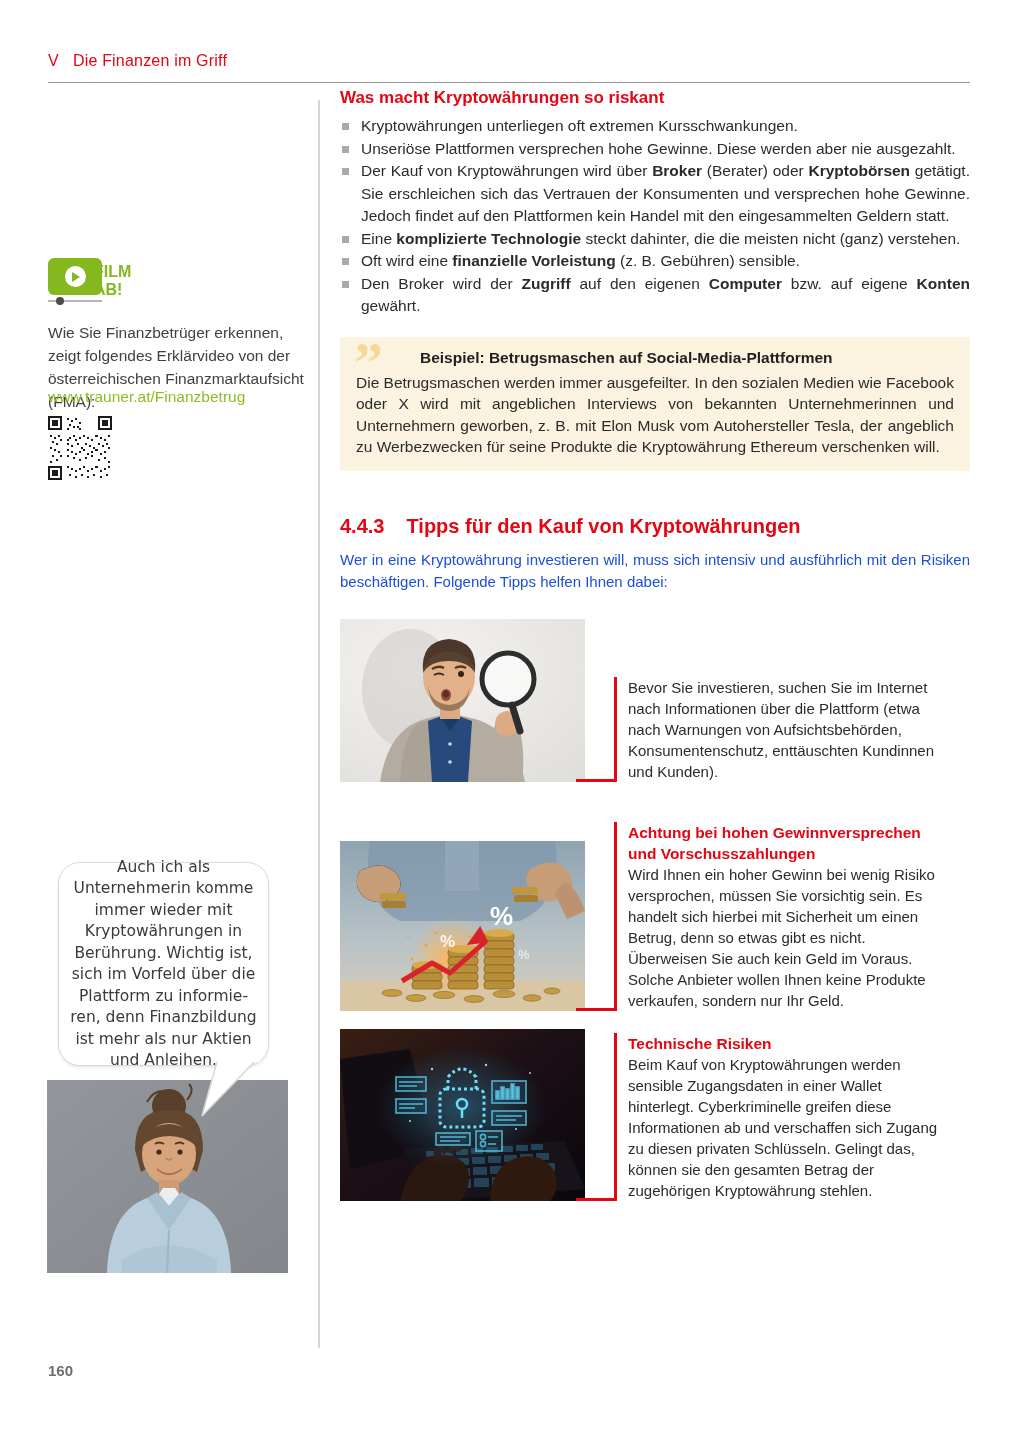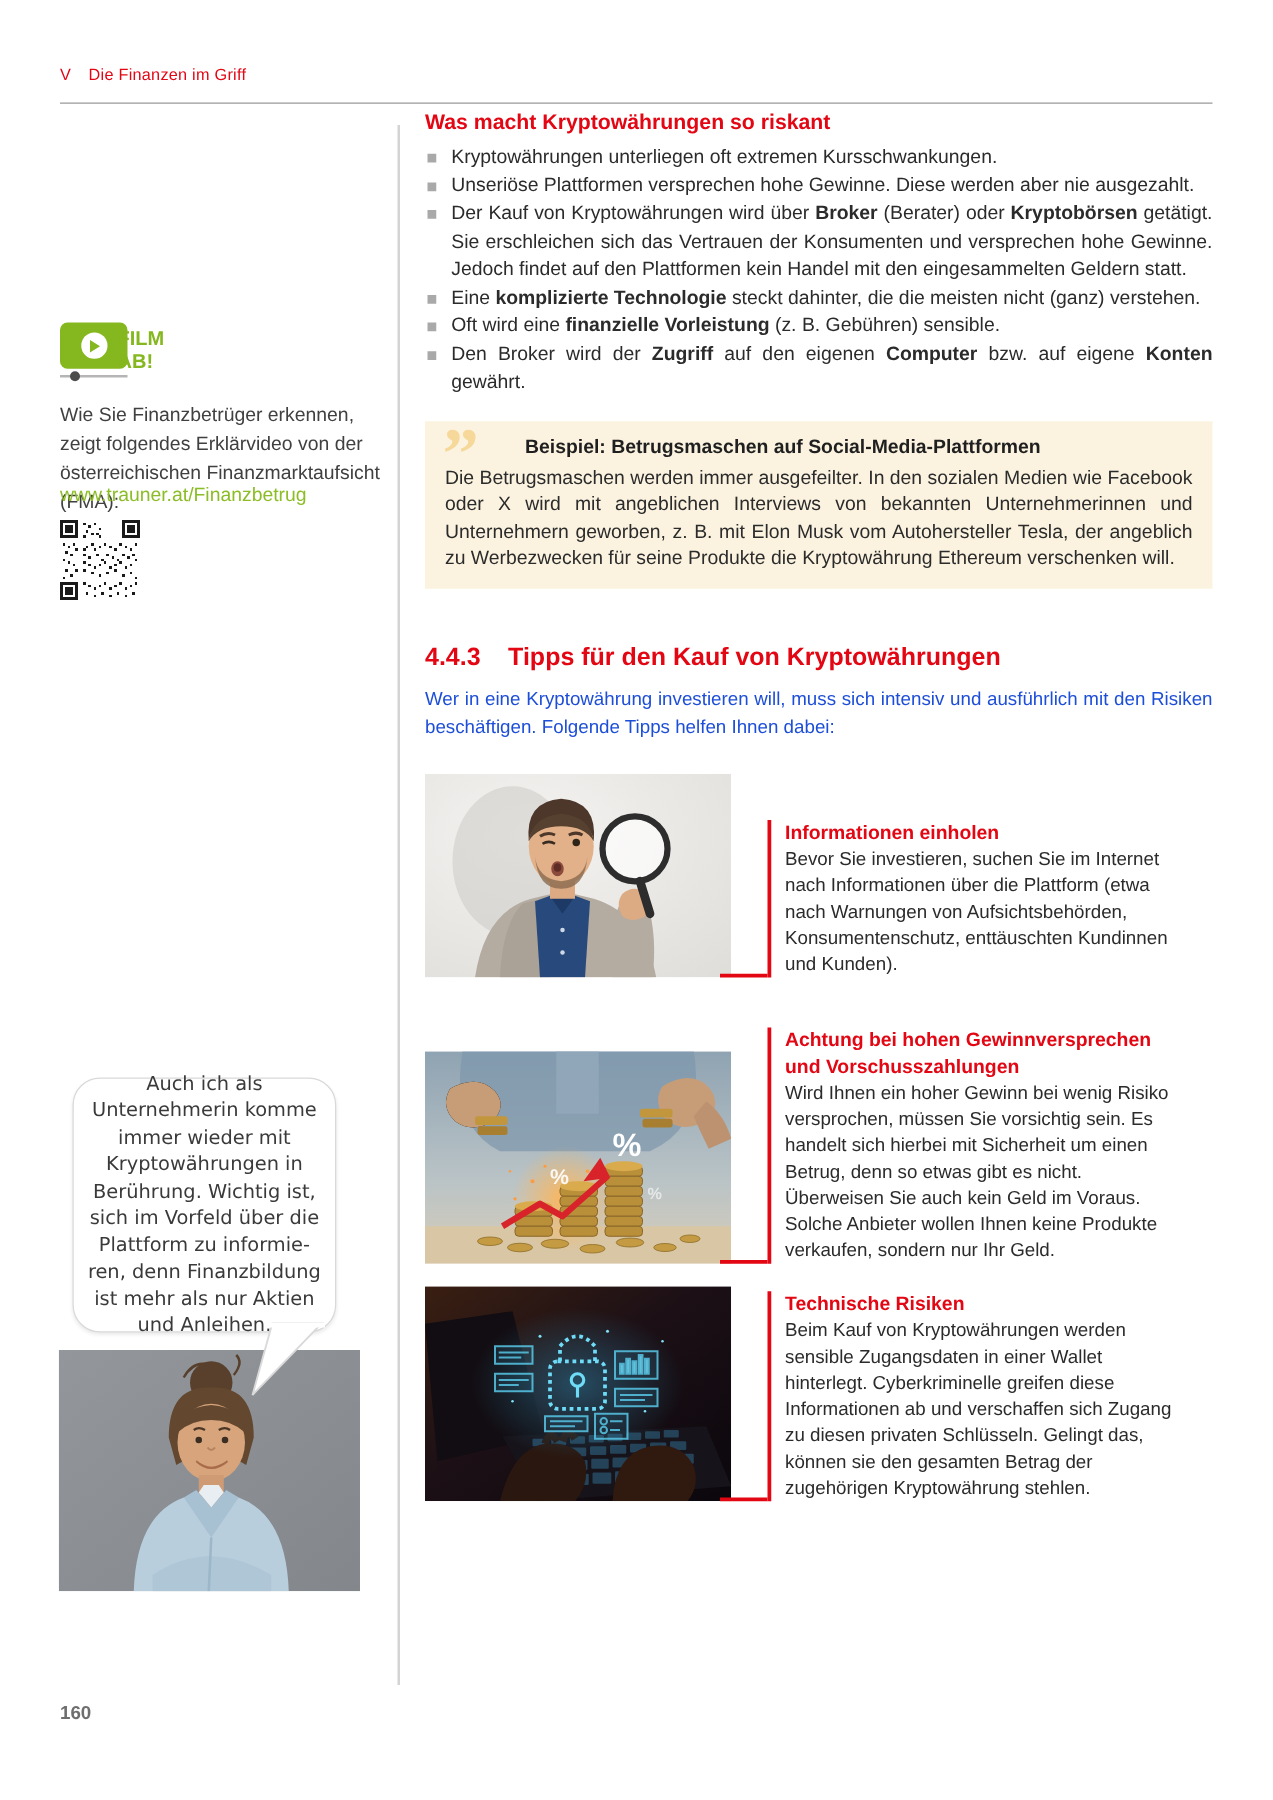--- a/index.html
+++ b/index.html
@@ -1,21 +1,21 @@
 <!DOCTYPE html>
 <html lang="de"><head>
 <meta charset="utf-8">
 <style>
   html,body{margin:0;padding:0;background:#ffffff;}
   body{font-family:"Liberation Sans",sans-serif;color:#2e2e2e;-webkit-font-smoothing:antialiased;}
   .page{position:relative;width:1018px;height:1440px;background:#fff;overflow:hidden;}
   .b{font-weight:bold;}
 
   
-  .running-head{position:absolute;left:48px;top:52px;color:#e30613;font-size:13px;letter-spacing:.2px;}
+  .running-head{position:absolute;left:48px;top:52px;color:#e30613;font-size:16px;letter-spacing:.2px;}
   .running-head .sec{margin-right:14px;}
   .head-rule{position:absolute;left:48px;right:48px;top:82px;height:1px;background:#9a9a9a;}
   .vsep{position:absolute;left:318px;top:100px;height:1248px;width:1.5px;background:#d4d4d4;}
 
   
   .film-block{position:absolute;left:48px;top:258px;width:260px;}
   .film-btn{width:54px;height:37px;background:#85b71e;border-radius:6px;display:flex;align-items:center;justify-content:center;}
   .play-circle{width:21px;height:21px;background:#fff;border-radius:50%;display:flex;align-items:center;justify-content:center;}
   .play-tri{width:0;height:0;border-left:8px solid #85b71e;border-top:5px solid transparent;border-bottom:5px solid transparent;margin-left:2px;}
   .film-track{position:relative;width:54px;height:2px;background:#b5b5b5;margin-top:5px;}
@@ -218,21 +218,20 @@
           <path d="M150 163 Q146 120 158 100 L178 104 Q186 130 182 163 Z" fill="#b4aba1"></path>
 
           <path d="M158 96 q10 -8 18 0 q6 8 0 18 q-10 6 -18 0 q-6 -10 0 -18 Z" fill="#dcab83"></path>
 
           <circle cx="168" cy="60" r="26" fill="#ffffff" opacity="0.65"></circle>
           <circle cx="168" cy="60" r="26" fill="none" stroke="#2d2d2d" stroke-width="5"></circle>
           <line x1="172" y1="86" x2="180" y2="112" stroke="#2d2d2d" stroke-width="7" stroke-linecap="round"></line>
         </svg>
       </div>
       <div class="tip-text">
-        <p class="tip-title">Informationen einholen</p>
         <p class="tip-body">Bevor Sie investieren, suchen Sie im Inter­net nach Informationen über die Plattform (etwa nach Warnungen von Aufsichtsbe­hörden, Konsumentenschutz, enttäuschten Kundinnen und Kunden).</p>
       </div>
     </div>
 
     <div class="tip-row r2">
       <div class="tip-img">
         <svg width="245" height="170" viewBox="0 0 245 170">
           <defs>
             <linearGradient id="t2bg" x1="0" y1="0" x2="0" y2="1">
               <stop offset="0" stop-color="#8fa3b2"></stop>

